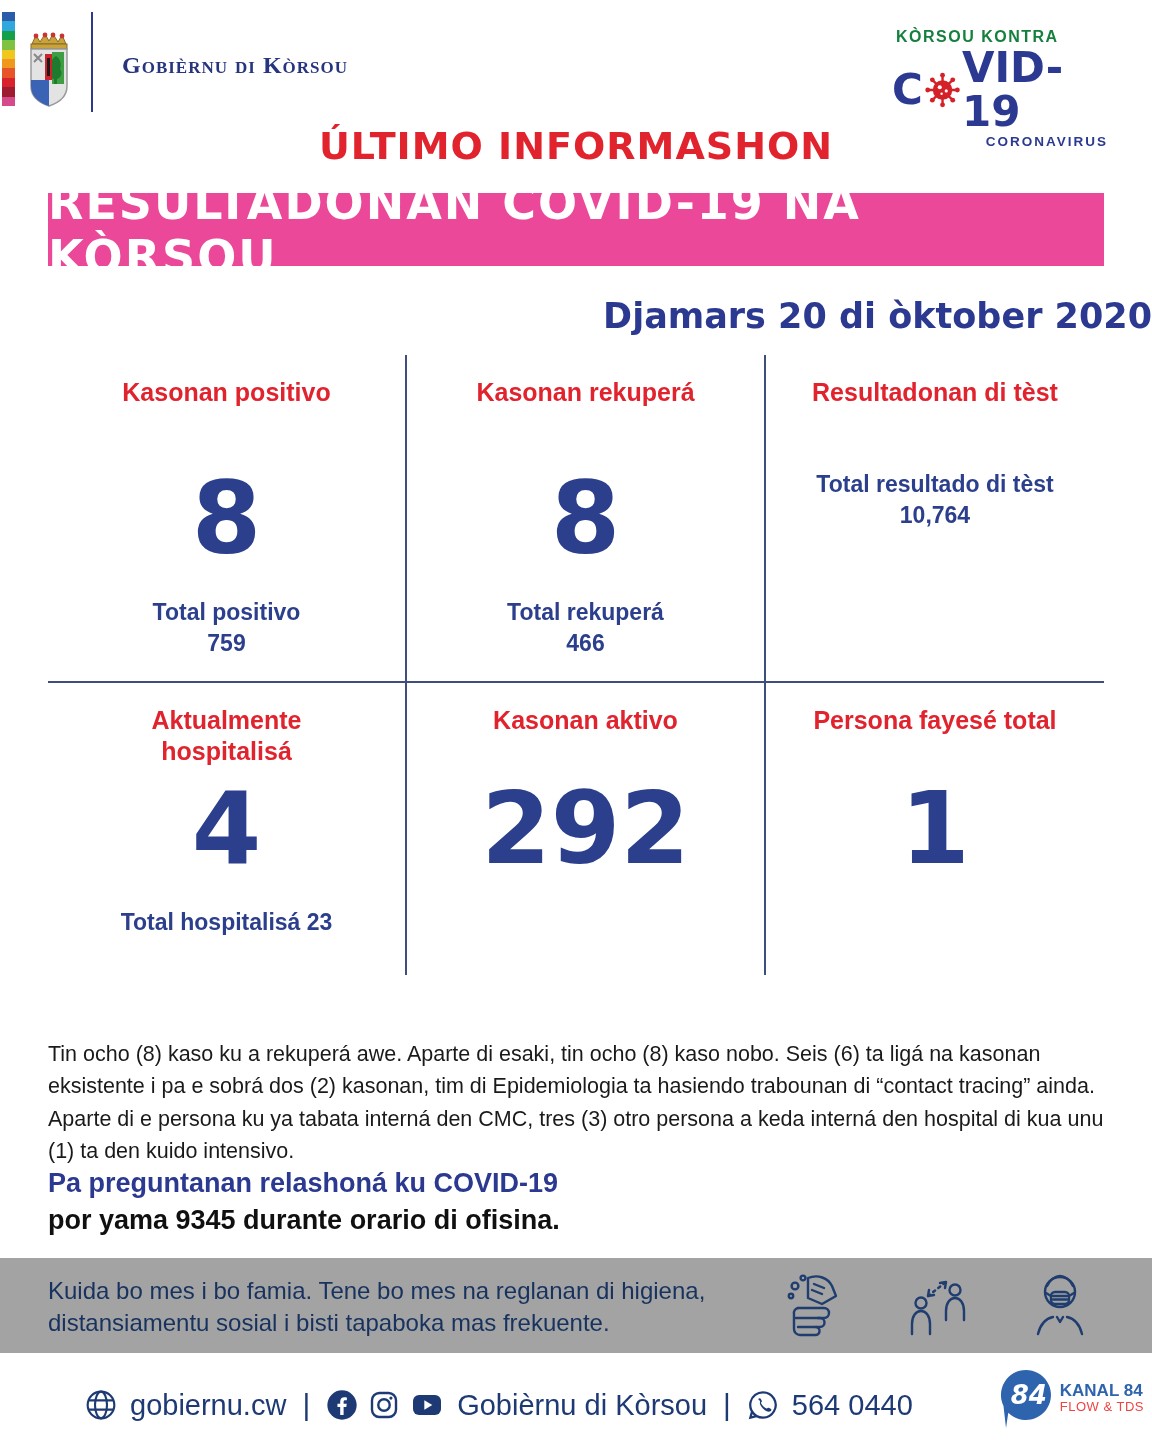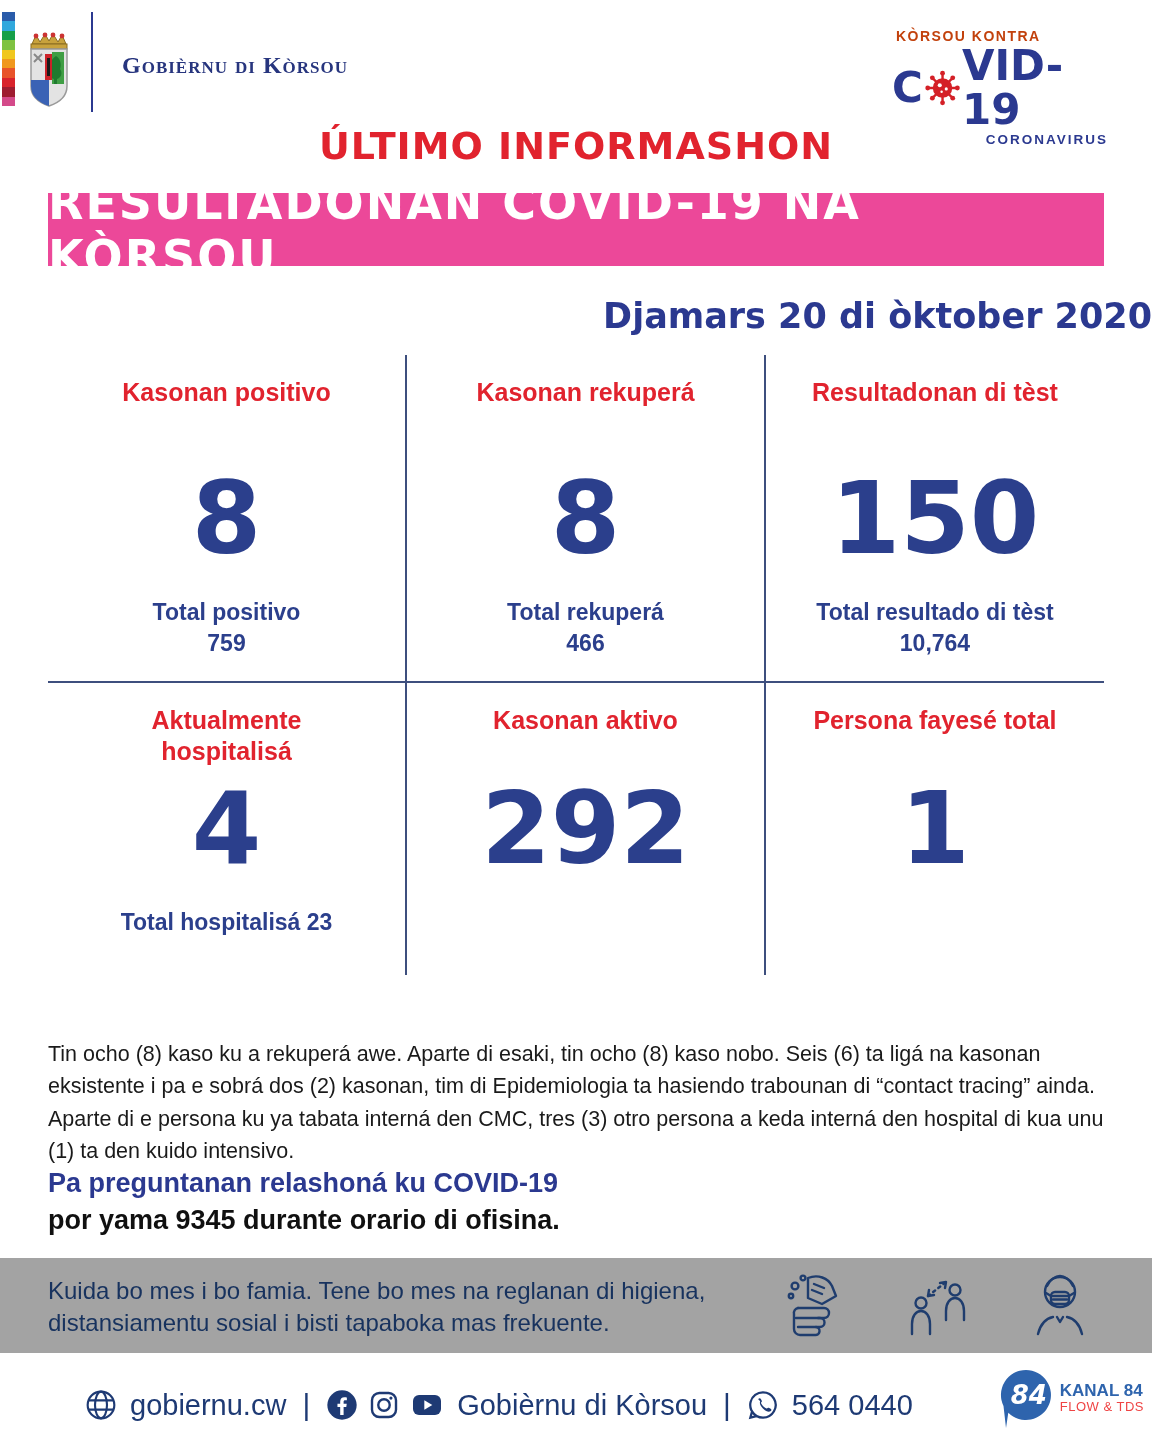--- a/index.html
+++ b/index.html
@@ -11,21 +11,21 @@
   .rainbow { position:absolute; left:2px; top:12px; width:13px; height:94px;
              display:flex; flex-direction:column; }
   .rainbow span { flex:1; }
   .crest { position:absolute; left:26px; top:30px; }
   .hdr-divider { position:absolute; left:91px; top:12px; width:2px; height:100px; background:#2b3990; }
   .org-name { position:absolute; left:122px; top:52px; font-family:"Liberation Serif", serif;
               font-weight:700; font-variant:small-caps; letter-spacing:1px;
               font-size:24px; color:#27357e; }
 
   .campaign { position:absolute; right:42px; top:28px; width:218px; text-align:left; }
-  .campaign .tagline { color:#c2410c; font-weight:700; font-size:14px; letter-spacing:1.5px; padding-left:4px; }
+  .campaign .tagline { color:#15803d; font-weight:700; font-size:16px; letter-spacing:1.5px; padding-left:4px; }
   .campaign .covid { display:flex; align-items:center; color:#2b3990; font-weight:800;
                      font-size:42px; font-family:"DejaVu Sans", sans-serif; line-height:1.05; }
   .campaign .covid svg { margin:0 1px; }
   .campaign .subtitle { color:#2b3990; font-weight:700; font-size:13.5px; letter-spacing:2px;
                         text-align:right; padding-right:2px; }
 
   
   .kicker { position:absolute; left:0; top:124px; width:100%; text-align:center;
             color:#e1232e; font-weight:800; font-size:38px; letter-spacing:1px;
             font-family:"DejaVu Sans", sans-serif; }
@@ -161,21 +161,20 @@
     <div class="cell r1 bR bB">
       <div class="cell-label">Kasonan rekuperá</div>
       <div class="cell-value">8</div>
       <div class="cell-total">
         <div>Total rekuperá</div>
         <div>466</div>
       </div>
     </div>
     <div class="cell r1 bB">
       <div class="cell-label">Resultadonan di tèst</div>
-      <div class="cell-value">150</div>
       <div class="cell-total">
         <div>Total resultado di tèst</div>
         <div>10,764</div>
       </div>
     </div>
     <div class="cell r2 bR">
       <div class="cell-label">Aktualmente hospitalisá</div>
       <div class="cell-value">4</div>
       <div class="cell-total">
         <div>Total hospitalisá 23</div>

